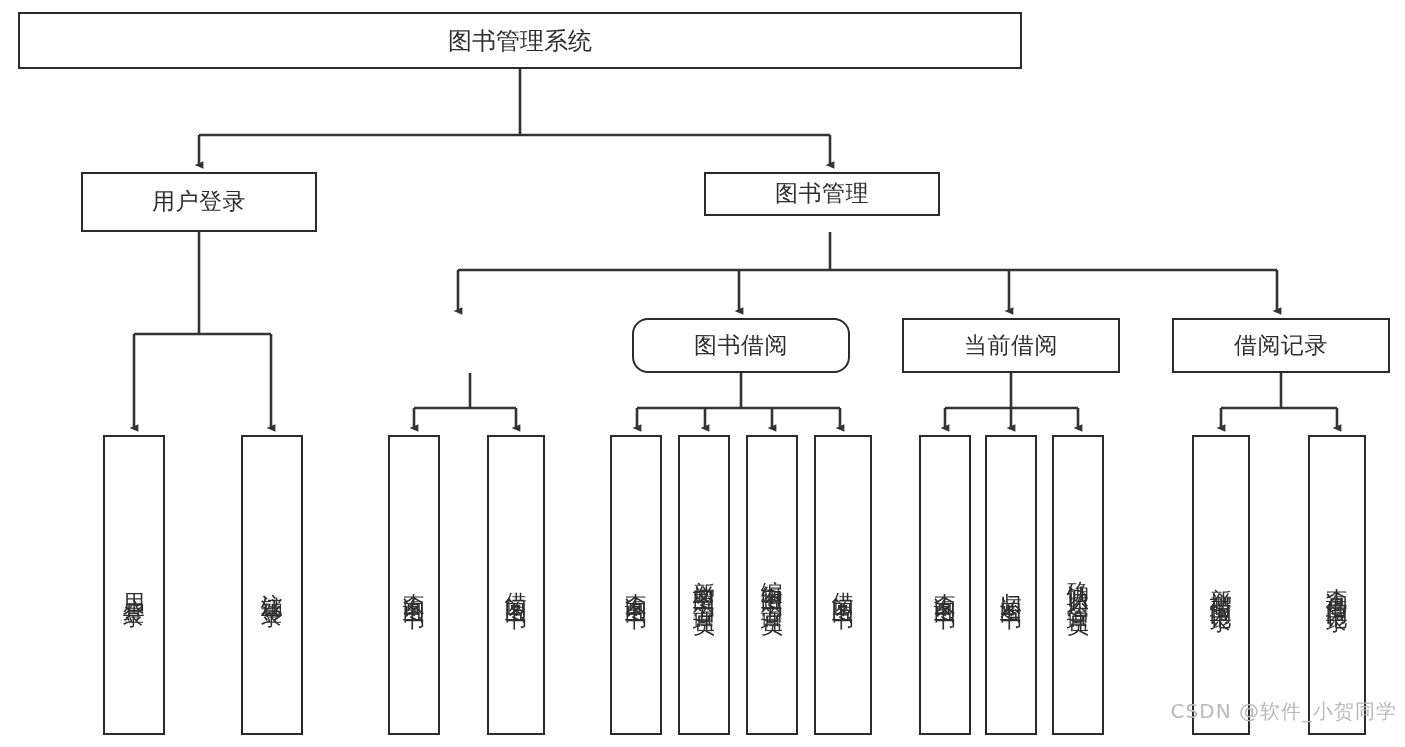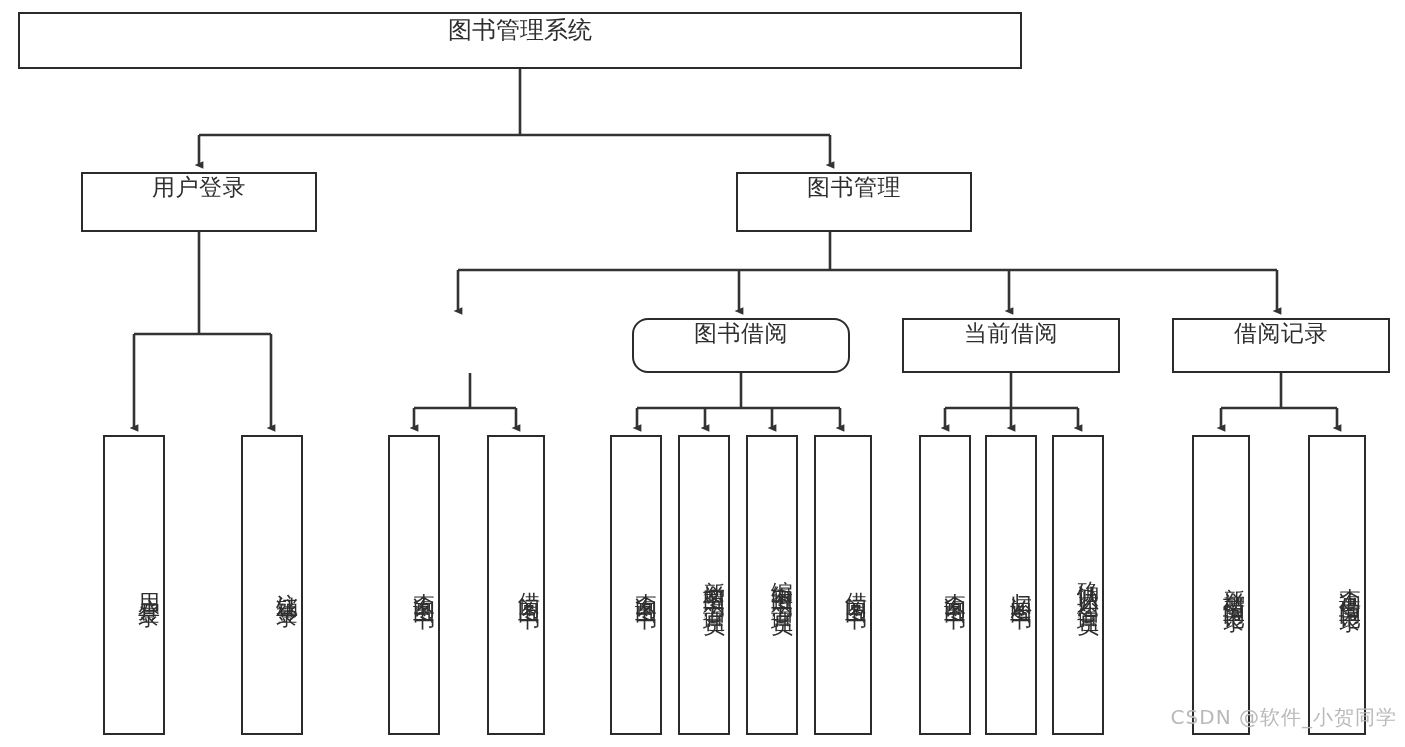--- a/index.html
+++ b/index.html
@@ -24,21 +24,21 @@
     width: 1405px;
     height: 747px;
     pointer-events: none;
   }
   .node {
     position: absolute;
     box-sizing: border-box;
     background: #ffffff;
     border: 2.5px solid #2b2b2b;
     display: flex;
-    align-items: flex-start;
+    align-items: center;
     justify-content: center;
     color: #2e2e2e;
     z-index: 2;
   }
   .node.h {
     font-size: 23px;
     letter-spacing: 0.5px;
     line-height: 1.2;
   }
   .node.root {
@@ -54,21 +54,21 @@
   }
   .node.v .vtext {
     writing-mode: vertical-rl;
     text-orientation: upright;
     white-space: nowrap;
     display: block;
   }
   .watermark {
     position: absolute;
     right: 8px;
-    bottom: 16px;
+    bottom: 22px;
     font-size: 20px;
     color: #b9b9b9;
     letter-spacing: 1px;
     z-index: 5;
     white-space: nowrap;
   }
 </style>
 </head>
 <body>
 
@@ -126,21 +126,21 @@
     </g>
   </svg>
 
   <div class="node root" style="left:18px; top:12px; width:1004px; height:57px;">
     <span>图书管理系统</span>
   </div>
 
   <div class="node h" style="left:81px; top:172px; width:236px; height:60px;">
     <span>用户登录</span>
   </div>
-  <div class="node h" style="left:736px; top:172px; width:236px; height:60px;">
+  <div class="node h" style="left:704px; top:172px; width:236px; height:44px;">
     <span>图书管理</span>
   </div>
 
   <div class="node h" style="left:632px; top:318px; width:218px; height:55px;border-radius:16px;">
     <span>图书借阅</span>
   </div>
   <div class="node h" style="left:902px; top:318px; width:218px; height:55px;">
     <span>当前借阅</span>
   </div>
   <div class="node h" style="left:1172px; top:318px; width:218px; height:55px;">

